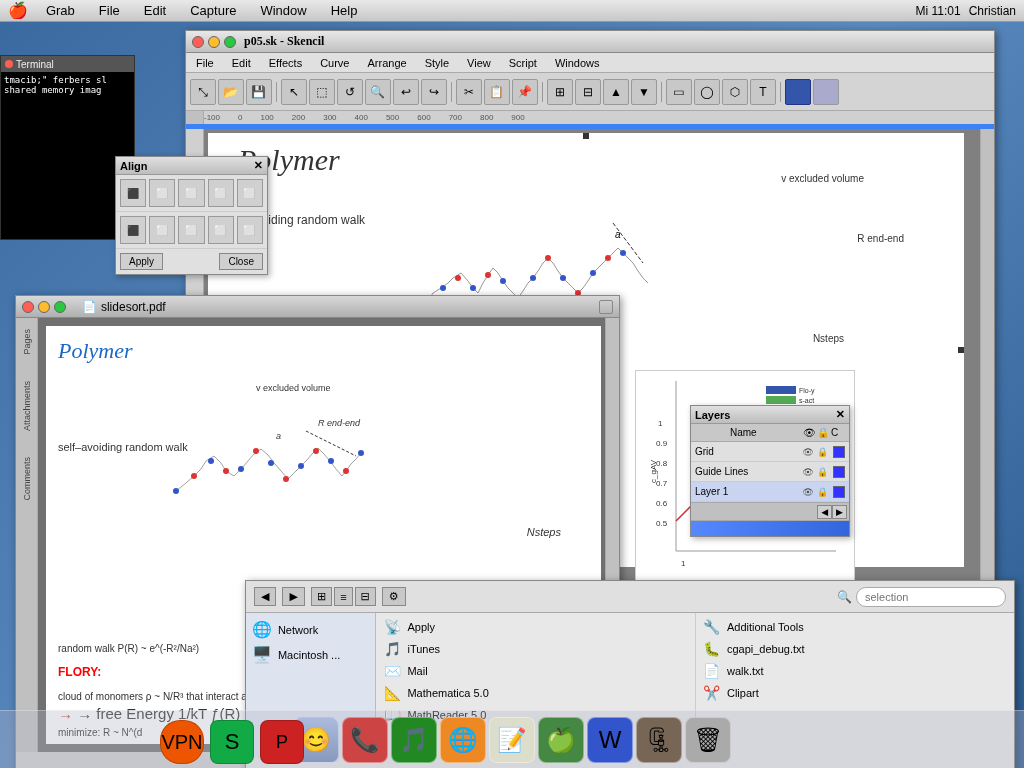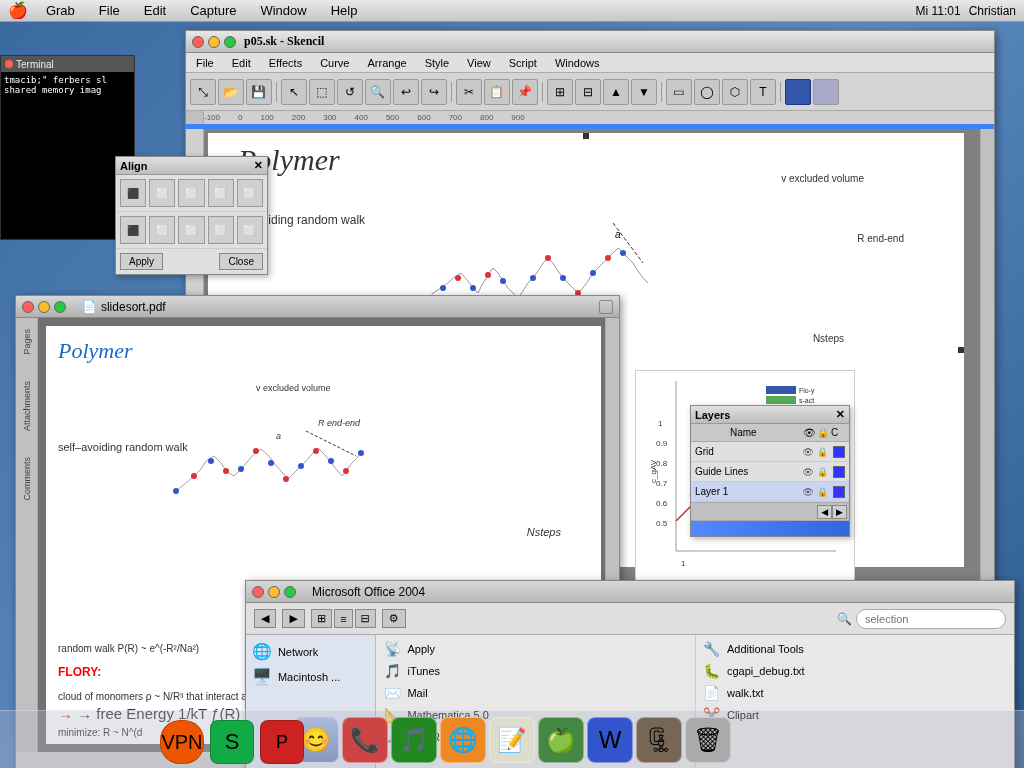--- a/index.html
+++ b/index.html
@@ -707,28 +707,20 @@
     <rect x="130" y="15" width="30" height="8" fill="#3355aa"></rect>
     <text x="163" y="22" font-size="7" fill="#333">Flo-y</text>
     <rect x="130" y="25" width="30" height="8" fill="#55aa55"></rect>
     <text x="163" y="32" font-size="7" fill="#333">s-act</text>
     <rect x="130" y="35" width="30" height="8" fill="#cc3333"></rect>
     <text x="163" y="42" font-size="7" fill="#333">RG</text>
   </svg>
 </div>
 
 <div class="office-window">
-  <div class="office-titlebar">
-    <div class="win-controls">
-      <div class="win-btn close"></div>
-      <div class="win-btn minimize"></div>
-      <div class="win-btn maximize"></div>
-    </div>
-    <span style="margin-left:8px;">Microsoft Office 2004</span>
-  </div>
   <div class="office-toolbar">
     <button class="pdf-nav-btn">◀</button>
     <button class="pdf-nav-btn">▶</button>
     <div class="pdf-view-btns">
       <button class="pdf-view-btn">⊞</button>
       <button class="pdf-view-btn">≡</button>
       <button class="pdf-view-btn">⊟</button>
     </div>
     <button class="pdf-nav-btn">⚙</button>
     <div style="margin-left:auto; display:flex; align-items:center; gap:4px;">

